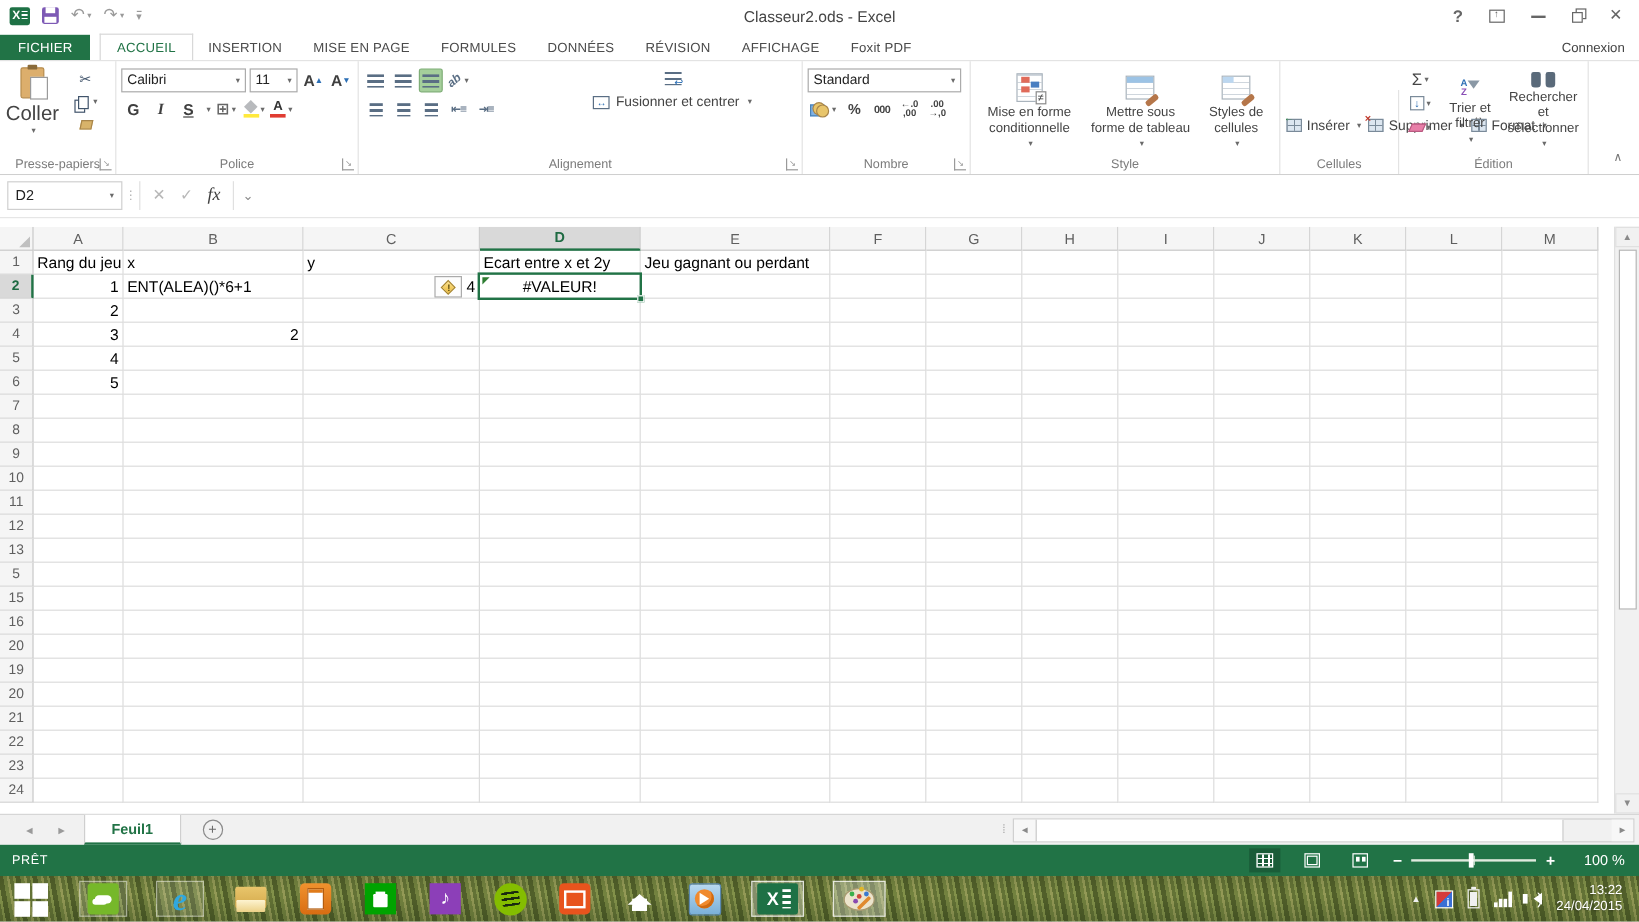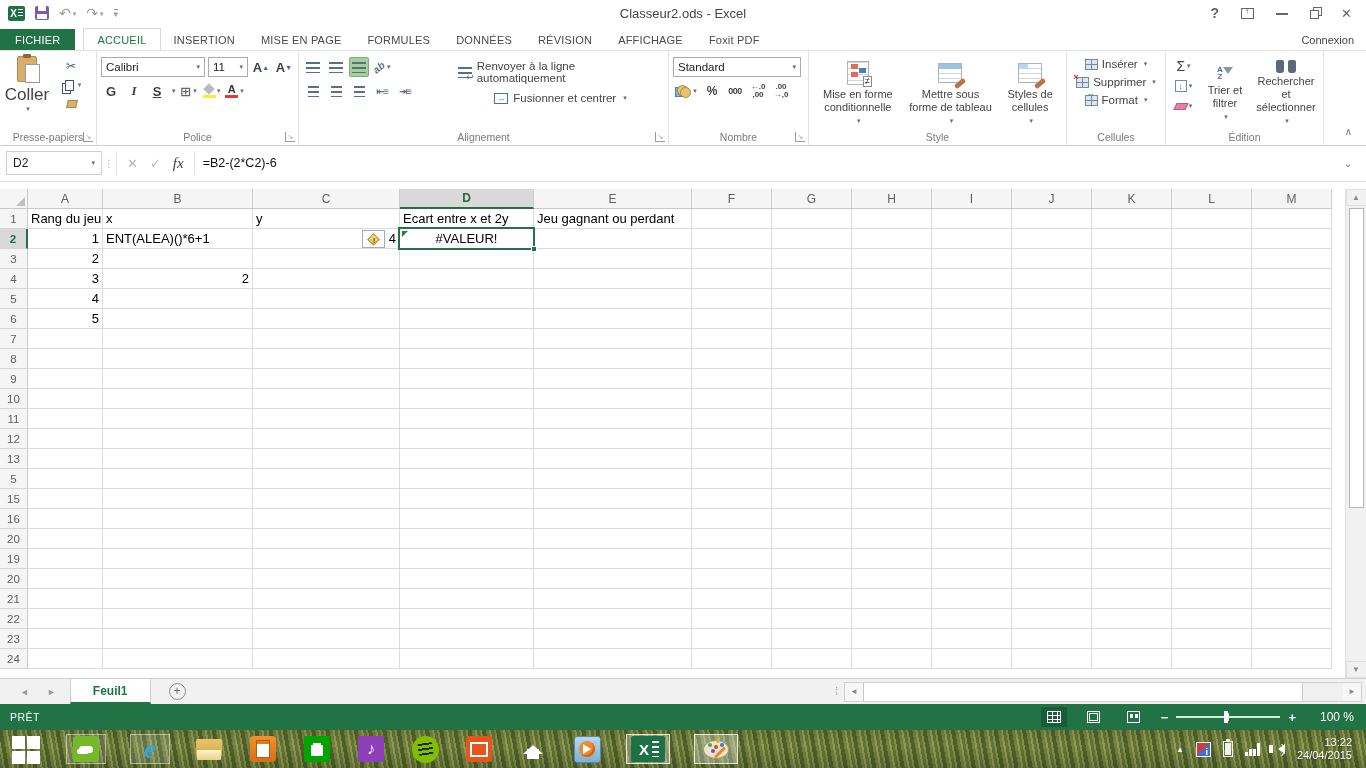--- a/index.html
+++ b/index.html
@@ -105,21 +105,21 @@
   .cf-icon::before { content:""; position:absolute; left:3px; top:2px; width:7px; height:5px; background:#e06b5a; box-shadow:0 8px 0 #e06b5a, 8px 4px 0 #4a7fc1; }
   .cf-icon::after { content:"≠"; position:absolute; right:-4px; bottom:-3px; background:#fff; border:1px solid #8a8a8a; font-size:9px; line-height:9px; padding:0 1px; color:#333; }
   .fat-icon { width:24px; height:20px; border:1px solid #aab4bd; background:repeating-linear-gradient(to bottom,#fff 0 4px,#cfd6dd 4px 5px),#fff; position:relative; }
   .fat-icon::before { content:""; position:absolute; left:0; top:0; right:0; height:5px; background:#9cc3e5; }
   .fat-icon::after { content:""; position:absolute; right:-5px; bottom:-4px; width:12px; height:5px; background:#b5764a; border-radius:2px; transform:rotate(-40deg); }
   .cs-icon { width:24px; height:20px; border:1px solid #aab4bd; background:repeating-linear-gradient(to bottom,#fff 0 4px,#cfd6dd 4px 5px),#fff; position:relative; }
   .cs-icon::before { content:""; position:absolute; left:0; top:0; width:9px; height:5px; background:#bcd7f0; }
   .cs-icon::after { content:""; position:absolute; right:-5px; bottom:-4px; width:12px; height:5px; background:#b5764a; border-radius:2px; transform:rotate(-40deg); }
 
   
-  .g-cells { width:99px; display:flex; flex-direction:column; gap:4px; padding-top:6px; }
+  .g-cells { width:99px; display:flex; flex-direction:row; gap:4px; padding-top:6px;margin-top:24px; }
   .cellrow { display:flex; align-items:center; gap:4px; font-size:11.5px; color:#444; }
   .mini-grid { width:13px; height:11px; border:1px solid #7a8a99; background:repeating-linear-gradient(to bottom,transparent 0 4px,#7a8a99 4px 5px),repeating-linear-gradient(to right,transparent 0 5px,#7a8a99 5px 6px),#dce6f0; position:relative; }
   .mini-grid.ins::after { content:"←"; position:absolute; left:-3px; top:-6px; color:#2c8a44; font-size:8px; }
   .mini-grid.del::after { content:"×"; position:absolute; left:-4px; top:-6px; color:#c0392b; font-size:9px; font-weight:bold; }
   .mini-grid.fmt::after { content:"↔"; position:absolute; left:1px; top:-7px; color:#555; font-size:8px; }
 
   
   .g-edit { width:158px; display:flex; }
   .ed-col1 { width:34px; display:flex; flex-direction:column; gap:2px; padding-top:3px; }
   .sigma { font-size:14px; color:#444; }
@@ -380,21 +380,20 @@
               <span class="indent-icon">⇤≡</span>
             </span>
           <span class="rbtn fontbtn">
               <span class="indent-icon">⇥≡</span>
             </span>
         </div>
       </div>
       <div class="al-right">
         <div class="wrap-row rbtn">
           <span class="wrap-icon"></span>
-          <span>Renvoyer à la ligne automatiquement</span>
         </div>
         <div class="wrap-row rbtn">
           <span class="merge-icon">↔</span>
           <span>Fusionner et centrer</span>
           <span class="dd">▾</span>
         </div>
       </div>
       <span class="rgroup-label">Alignement</span>
       <span class="launcher">↘</span>
     </div>
@@ -509,21 +508,20 @@
     <div class="namebox">
         <span>D2</span>
         <span class="dd">▾</span>
       </div>
     <div class="fb-dots">⋮</div>
     <div class="fb-btns">
       <span class="fb-x">✕</span>
       <span class="fb-check">✓</span>
       <span class="fb-fx">fx</span>
     </div>
-    <div class="fb-input">=B2-(2*C2)-6</div>
     <div class="fb-expand">⌄</div>
   </div>
   <div class="fb-gap"></div>
 
   <div class="gridzone">
     <div class="sheet-area">
       <div class="colheaders" id="colheads">
         <div class="corner"></div>
       <div class="ch" style="width: 75px;">A</div>
           <div class="ch" style="width: 150px;">B</div>

